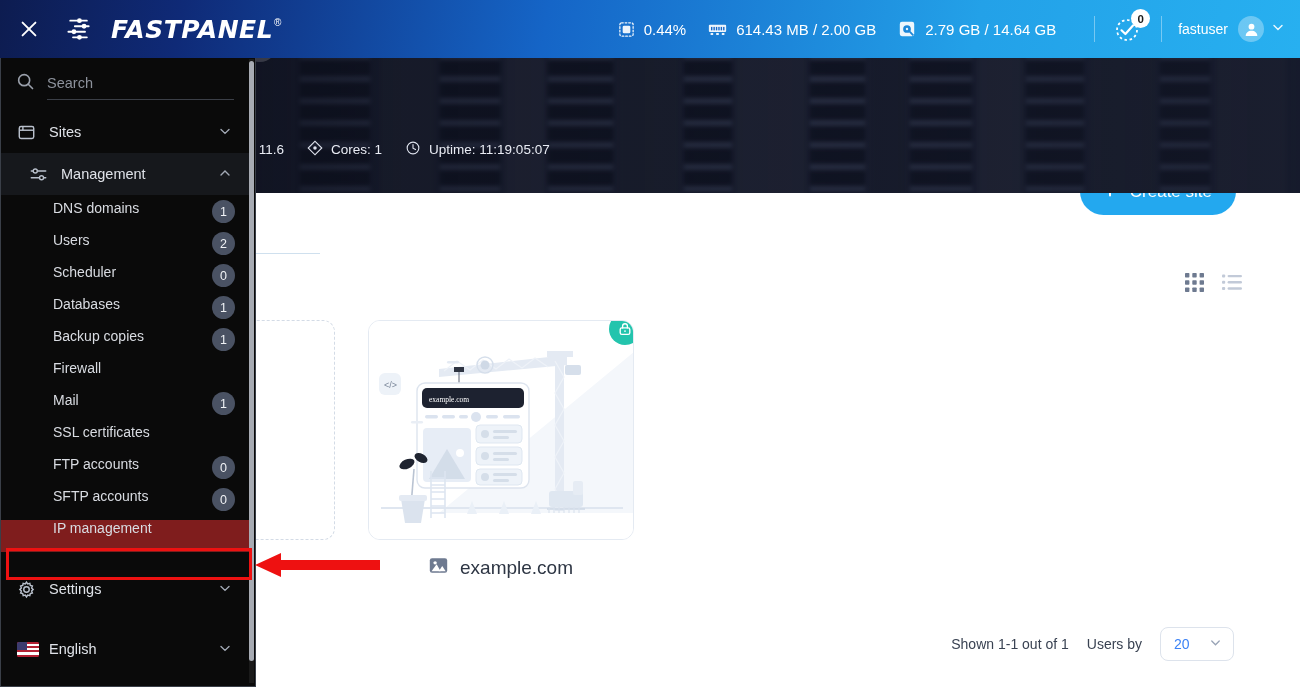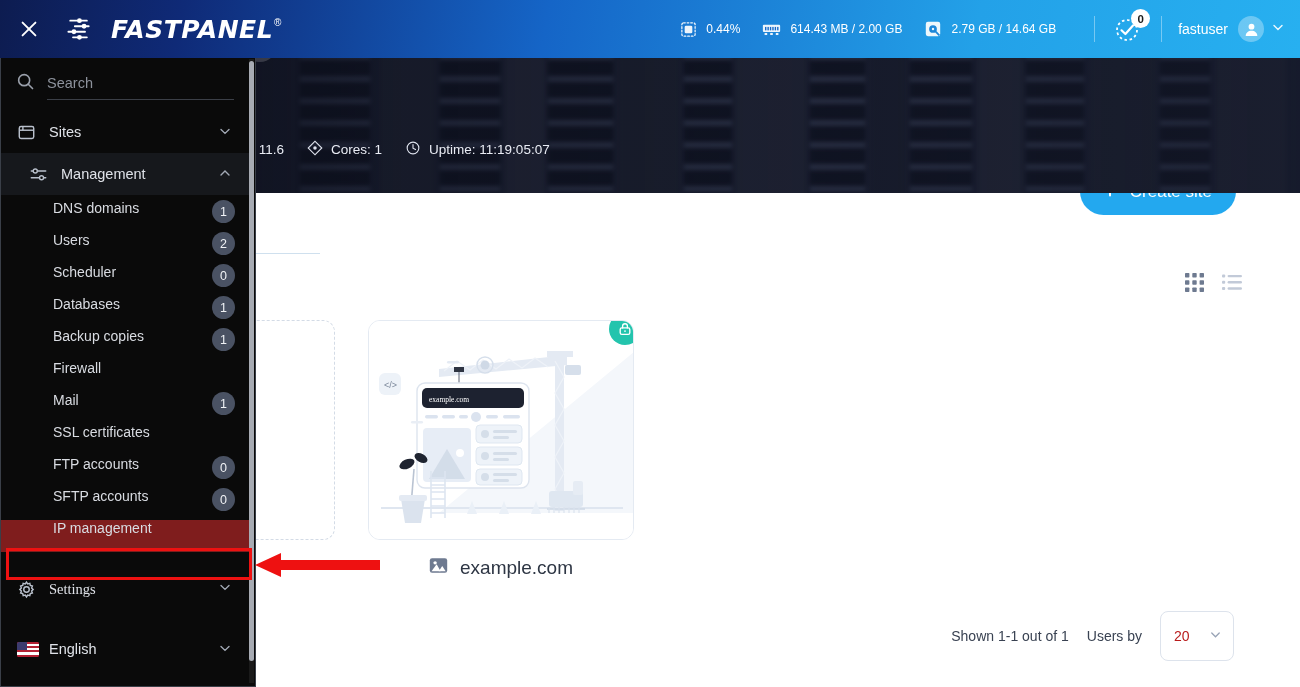--- a/index.html
+++ b/index.html
@@ -23,21 +23,21 @@
   }
   .tb-close svg { width: 22px; height: 22px; }
   .tb-logo { display: flex; align-items: baseline; margin-left: 8px; }
   .tb-logo-mark { width: 38px; height: 24px; margin-right: 7px; position: relative; top: 3px; }
   .tb-logo-text {
     color: #fff; font-size: 25px; font-weight: bold; font-style: italic;
     letter-spacing: 0.5px; font-family: "DejaVu Sans", sans-serif;
   }
   .tb-logo-reg { color:#fff; font-size: 10px; position: relative; top: -12px; left: 1px; }
   .tb-right { margin-left: auto; display: flex; align-items: center; height: 58px; padding-right: 14px; }
-  .tb-stat { display: flex; align-items: center; color: #fff; font-size: 12px; margin-right: 22px; white-space: nowrap; }
+  .tb-stat { display: flex; align-items: center; color: #fff; font-size: 15px; margin-right: 22px; white-space: nowrap; }
   .tb-stat .ico { margin-right: 9px; display: flex; align-items: center; opacity: .92; }
   .tb-sep { width: 1px; height: 26px; background: rgba(255,255,255,.38); margin: 0 16px; }
   .tb-bell { position: relative; width: 34px; height: 34px; display:flex; align-items:center; justify-content:center; cursor:pointer;}
   .tb-badge {
     position: absolute; right: -5px; top: -3px; min-width: 19px; height: 19px; border-radius: 10px;
     background: #fff; color: #1b1b1b; font-size: 11.5px; font-weight: bold;
     display: flex; align-items: center; justify-content: center; padding: 0 4px;
   }
   .tb-user { color: #fff; font-size: 14px; margin-right: 10px; }
   .tb-avatar {
@@ -103,23 +103,23 @@
   .card-label {
     margin-top: 17px; display: flex; align-items: center; justify-content: center; gap: 12px;
     font-size: 19px; color: #2e3644; cursor: pointer;
   }
 
   .footer-row {
     position: absolute; right: 66px; bottom: 26px; display: flex; align-items: center; gap: 18px;
     font-size: 14px; color: #394252;
   }
   .sortsel {
-    width: 74px; height: 50px; border: 1px solid #dde3ec; border-radius: 8px; background: #fff;
+    width: 74px; height: 34px; border: 1px solid #dde3ec; border-radius: 8px; background: #fff;
     display: flex; align-items: center; justify-content: space-between; padding: 0 10px 0 13px;
-    font-size: 14px; color: #b91c1c; cursor: pointer;
+    font-size: 14px; color: #3b82f6; cursor: pointer;
   }
 
   
   .sidebar {
     position: absolute; left: 0; top: 55px; width: 256px; height: 632px;
     background: #0a0a0a; border: 1px solid #3a3f48; border-top: none;
     z-index: 30; overflow: hidden;
   }
   .sb-scroll { position: absolute; inset: 0 6px 0 0; overflow: hidden; }
   .sb-search { display: flex; align-items: center; height: 56px; padding: 0 15px; }
@@ -599,21 +599,21 @@
       <div class="sb-item">
         <span class="il">SFTP accounts</span>
         <span class="sb-badge">0</span>
       </div>
       <div class="sb-item highlight">
         <span class="il">IP management</span>
       </div>
 
       <div class="sb-divider"></div>
 
-      <div class="sb-group" style="margin-top:8px;font-family:Liberation Serif, serif;">
+      <div class="sb-group" style="margin-top:8px;">
         <span class="gi">
           <svg width="19" height="19" viewBox="0 0 20 20" fill="none" stroke="#b9c0cc" stroke-width="1.5">
             <circle cx="10" cy="10" r="2.9"></circle>
             <path d="M10 2.2 l1.3 1.9 2.2-.6 .5 2.2 2.2 .6 -.8 2.1 1.6 1.6 -1.6 1.6 .8 2.1 -2.2 .6 -.5 2.2 -2.2-.6 -1.3 1.9 -1.3-1.9 -2.2 .6 -.5-2.2 -2.2-.6 .8-2.1 -1.6-1.6 1.6-1.6 -.8-2.1 2.2-.6 .5-2.2 2.2 .6 z"></path>
           </svg>
         </span>
         <span class="gl">Settings</span>
         <span>
           <svg width="16" height="16" viewBox="0 0 20 20" fill="none" stroke="#a3aab6" stroke-width="1.7" stroke-linecap="round">
             <polyline points="5,8 10,13 15,8"></polyline>

